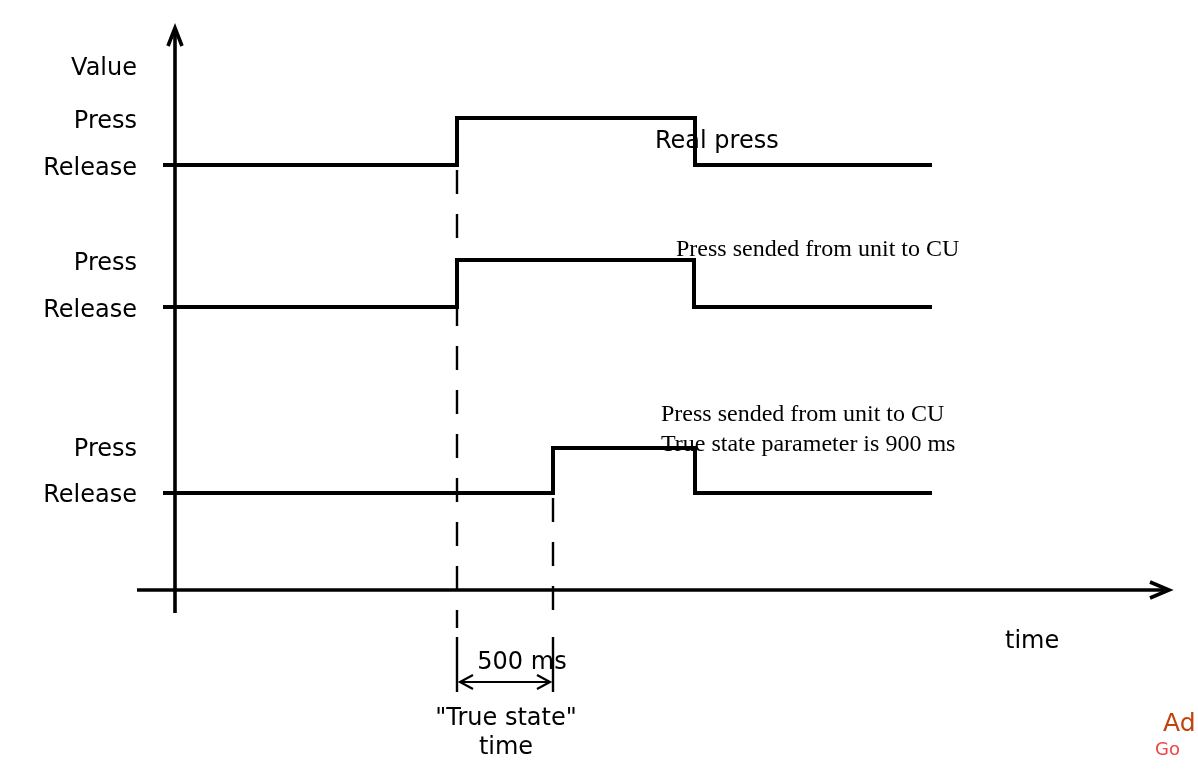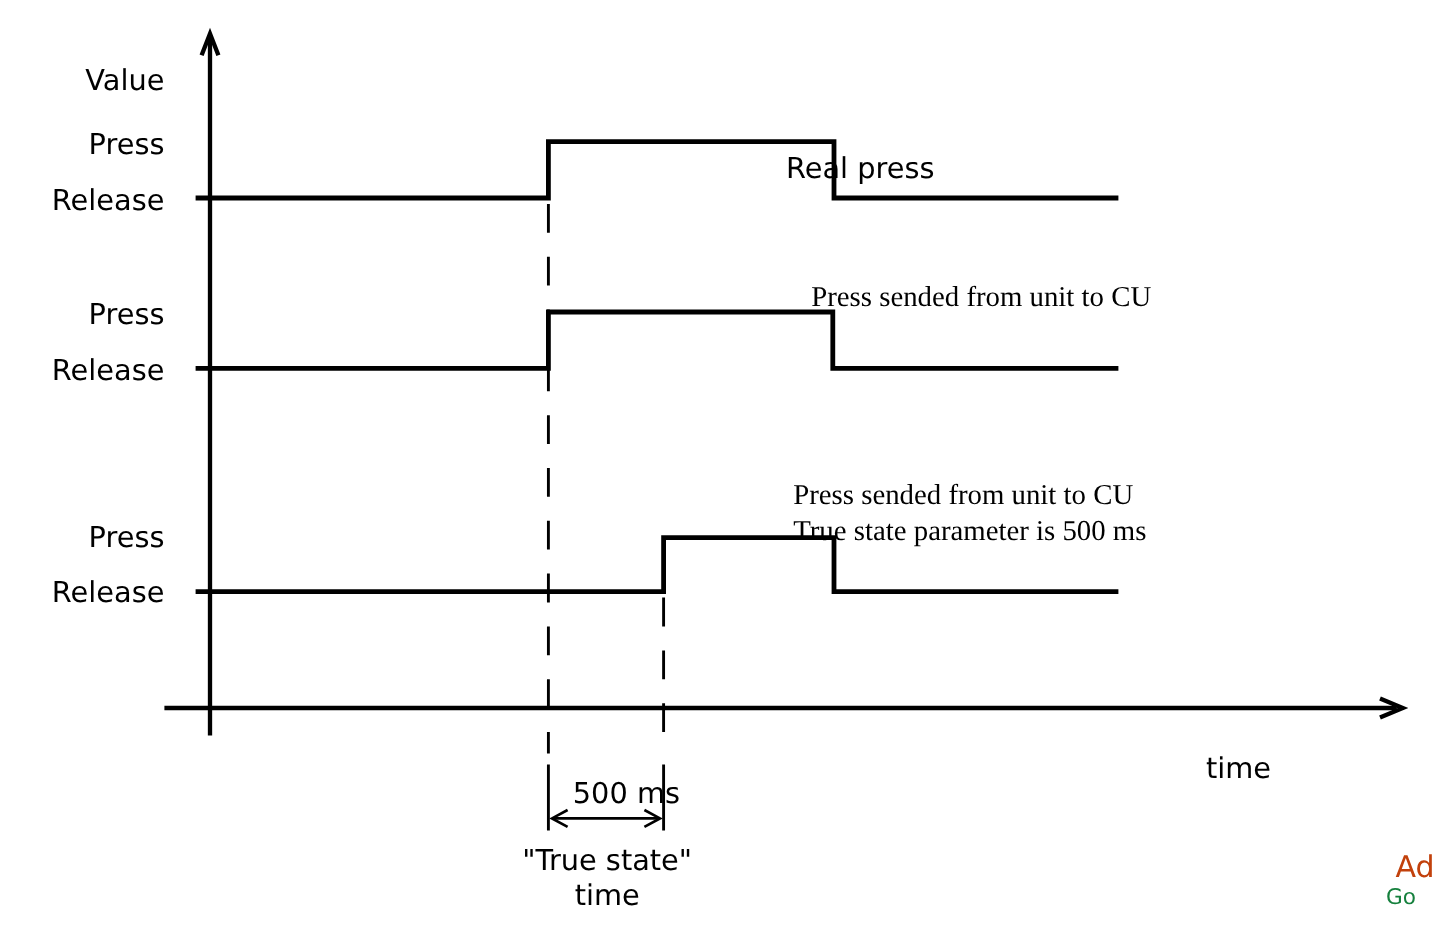--- a/index.html
+++ b/index.html
@@ -25,21 +25,21 @@
   .caption { }
   .caption-2line { line-height: 30px; font-family: Liberation Serif, serif; }
   .annot { text-align: center; }
   .annot-2line { line-height: 29px; }
   .wm1 {
     position: absolute; left: 1163px; top: 722px; transform: translateY(-50%);
     font-size: 25px; color: #c2410c; white-space: nowrap;
   }
   .wm2 {
     position: absolute; left: 1155px; top: 748px; transform: translateY(-50%);
-    font-size: 18px; color: #15803d; white-space: nowrap;
+    font-size: 18px; color: #ef4444; white-space: nowrap;
   }
 </style>
 </head>
 <body>
 
 <div class="stage">
 
   <svg class="lines" width="1198" height="776" viewBox="0 0 1198 776">
 
     <path d="M457,170 V628" stroke="#000" stroke-width="2.4" fill="none" stroke-dasharray="24 20"></path>
@@ -76,21 +76,21 @@
   <div class="lbl axis-lbl" style="top:494px;">Release</div>
 
   <div class="lbl caption" style="left:655px; width:300px; top:140px;">Real press</div>
 
   <div class="lbl caption caption-2line" style="left:676px; width:500px; top:248px;">
     <div>Press sended from unit to CU</div>
   </div>
 
   <div class="lbl caption caption-2line" style="left:661px; width:500px; top:428px;">
     <div>Press sended from unit to CU</div>
-    <div>True state parameter is 500 ms</div>
+    <div>True state parameter is 900 ms</div>
   </div>
 
   <div class="lbl caption" style="left:1005px; width:200px; top:640px;">time</div>
 
   <div class="lbl annot" style="left:422px; width:200px; top:661px;">500 ms</div>
 
   <div class="lbl annot annot-2line" style="left:356px; width:300px; top:732px;">
     <div>"True state"</div>
     <div>time</div>
   </div>

